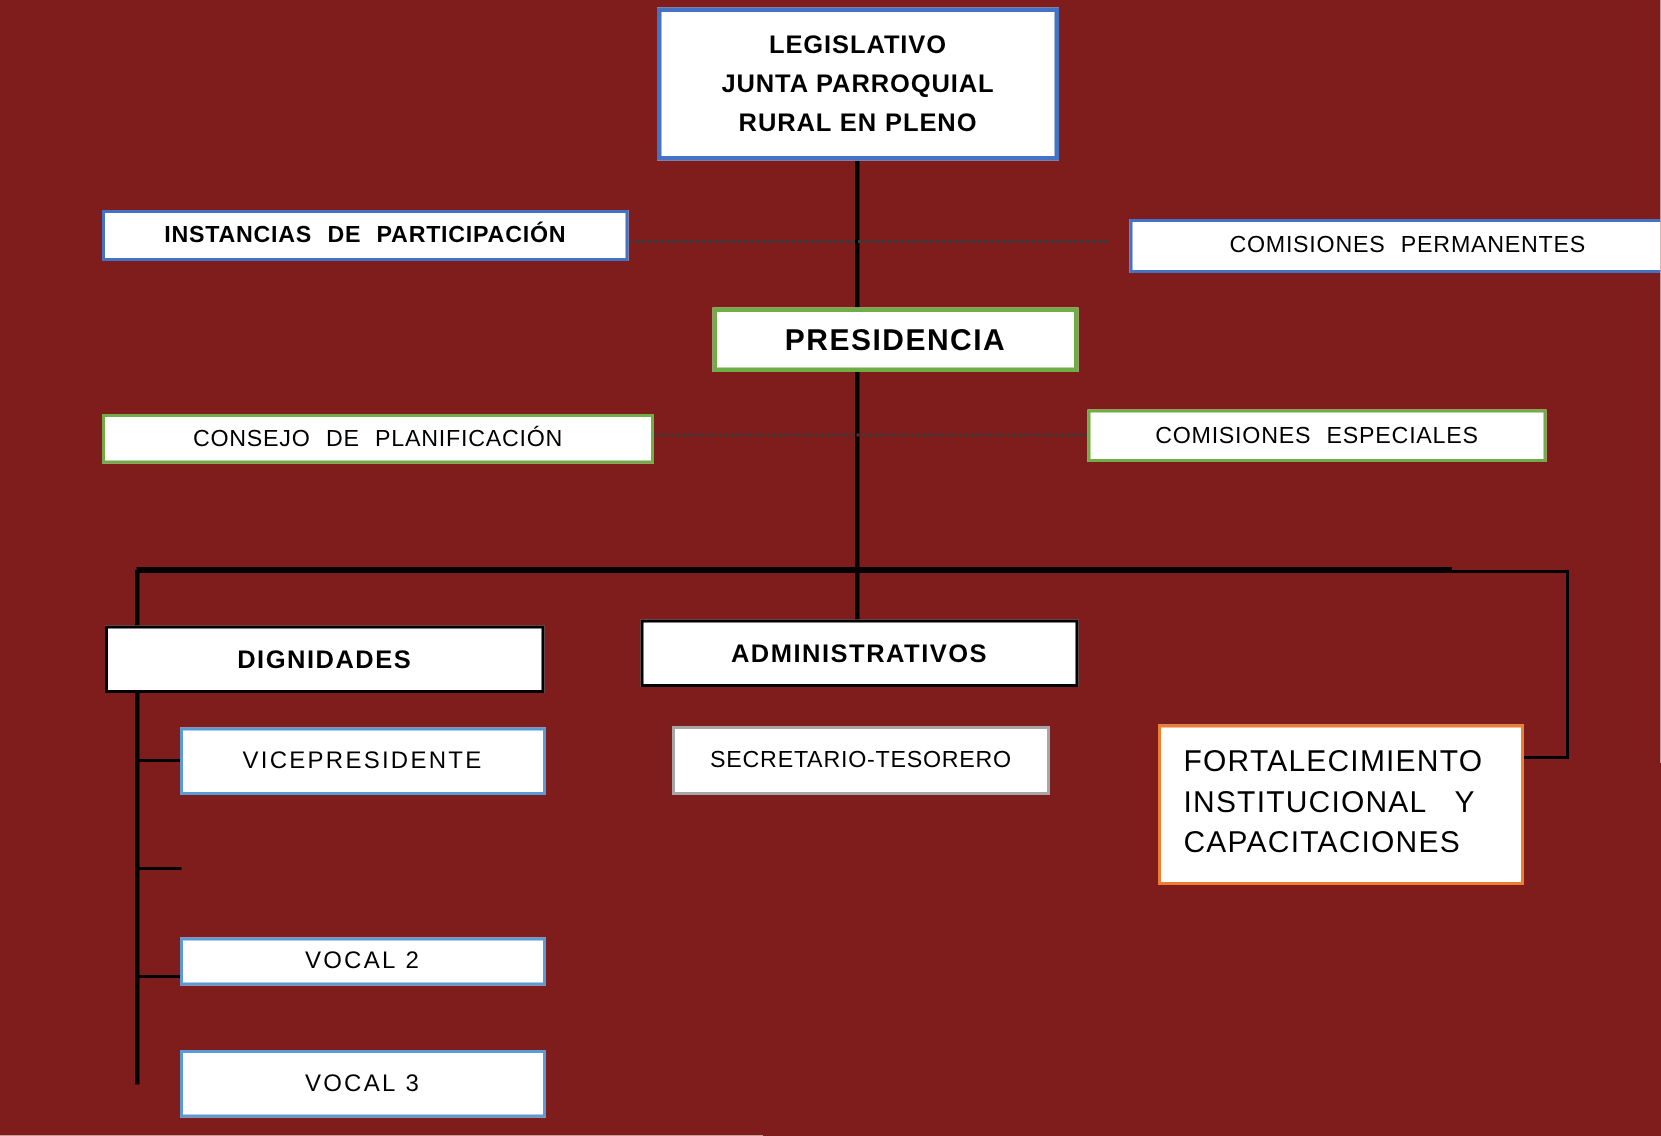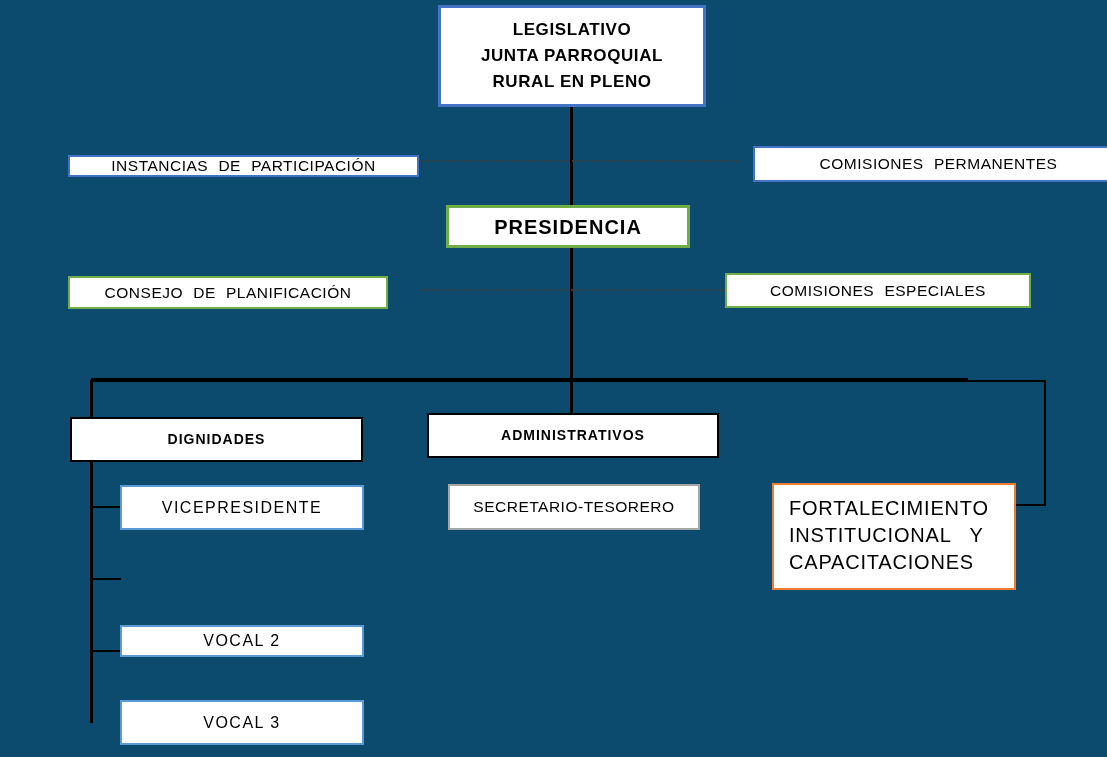--- a/index.html
+++ b/index.html
@@ -1,41 +1,41 @@
 <!DOCTYPE html>
 <html><head>
 <meta charset="utf-8">
 <style>
   html,body { margin:0; padding:0; background:#ffffff; }
   .canvas {
-    position:relative; width:1107px; height:757px; background:#0c4a6e;
+    position:relative; width:1107px; height:757px; background:#7f1d1d;
     font-family:"Liberation Sans", sans-serif; color:#000; overflow:hidden;
   }
   .node {
     position:absolute; box-sizing:border-box; background:#ffffff;
     display:flex; align-items:center; justify-content:center;
     text-align:center; white-space:pre-line; z-index:2; line-height:1.5;
   }
   .bold { font-weight:bold; }
   .line   { position:absolute; background:#000; z-index:1; }
   .dotted { position:absolute; border-top:2px dotted #3b3b3b; z-index:1; }
 
   .b-blue-thick  { border:3px solid #4472C4; }
   .b-blue        { border:2.5px solid #4472C4; }
-  .b-green-thick { border:3px solid #70AD47; }
+  .b-green-thick { border:3px solid #70AD47;margin-left:29px; }
   .b-green       { border:2.5px solid #70AD47; }
   .b-black       { border:2.5px solid #000000; }
   .b-lblue       { border:2.5px solid #5B9BD5; }
   .b-gray        { border:2.5px solid #A6A6A6; }
   .b-orange      { border:2.5px solid #ED7D31; }
 
   .fz-top   { font-size:17px; letter-spacing:0.6px; line-height:26px; }
   .fz-pres  { font-size:20px; letter-spacing:1px; }
   .fz-row   { font-size:15.5px; letter-spacing:0.5px; word-spacing:0.35em; }
-  .fz-head  { font-size:14px; letter-spacing:1px; }
+  .fz-head  { font-size:17px; letter-spacing:1px; }
   .fz-child { font-size:16px; letter-spacing:1.5px; }
   .fz-sec   { font-size:15.5px; letter-spacing:0.5px; }
 
   .node-fortalecimiento {
     justify-content:flex-start; text-align:left; padding:0 10px 3px 15px;
     white-space:pre-wrap; font-size:20px; letter-spacing:0.8px; line-height:27px;
   }
 </style>
 </head>
 <body>
@@ -57,27 +57,27 @@
 
   <div class="line" style="left:90px; top:461px; width:3px; height:262px;"></div>
   <div class="line" style="left:92px; top:506px; width:29px; height:2px;"></div>
   <div class="line" style="left:92px; top:578px; width:29px; height:2px;"></div>
   <div class="line" style="left:92px; top:650px; width:29px; height:2px;"></div>
 
   <div class="node b-blue-thick bold fz-top" style="left:438px; top:5px; width:268px; height:102px;">LEGISLATIVO
 JUNTA PARROQUIAL
 RURAL EN PLENO</div>
 
-  <div class="node b-blue fz-row" style="left:68px; top:155px; width:351px; height:22px;">INSTANCIAS DE PARTICIPACIÓN</div>
+  <div class="node b-blue fz-row" style="left:68px; top:140px; width:351px; height:34px;font-weight:bold;">INSTANCIAS DE PARTICIPACIÓN</div>
 
   <div class="node b-blue fz-row" style="left:738px; top:146px; width:371px; height:36px;margin-left:15px;">COMISIONES PERMANENTES</div>
 
   <div class="node b-green-thick bold fz-pres" style="left:446px; top:205px; width:244px; height:43px;">PRESIDENCIA</div>
 
-  <div class="node b-green fz-row" style="left:68px; top:276px; width:320px; height:33px;">CONSEJO DE PLANIFICACIÓN</div>
+  <div class="node b-green fz-row" style="left:68px; top:276px; width:368px; height:33px;">CONSEJO DE PLANIFICACIÓN</div>
 
   <div class="node b-green fz-row" style="left:725px; top:273px; width:306px; height:35px;">COMISIONES ESPECIALES</div>
 
   <div class="node b-black bold fz-head" style="left:70px; top:417px; width:293px; height:45px;">DIGNIDADES</div>
 
   <div class="node b-black bold fz-head" style="left:427px; top:413px; width:292px; height:45px;">ADMINISTRATIVOS</div>
 
 
   <div class="node b-lblue fz-child" style="left:120px; top:485px; width:244px; height:45px;">VICEPRESIDENTE</div>
 

